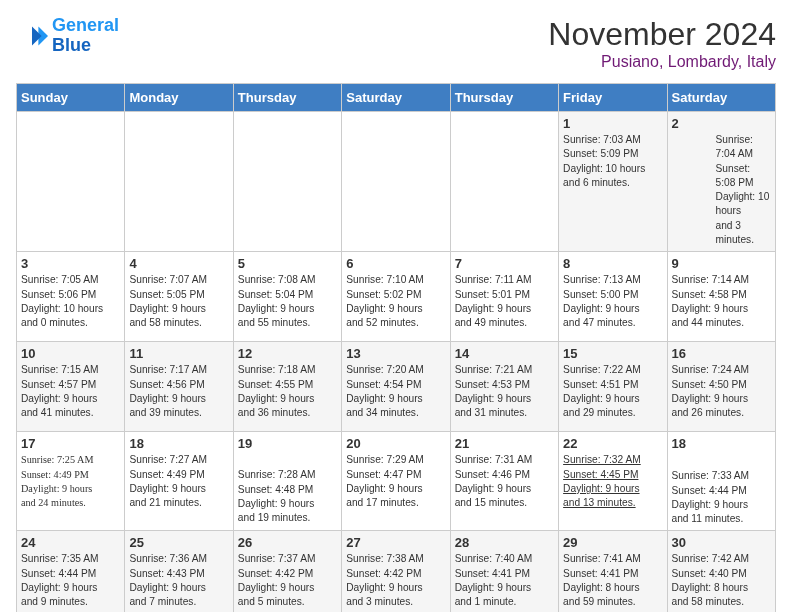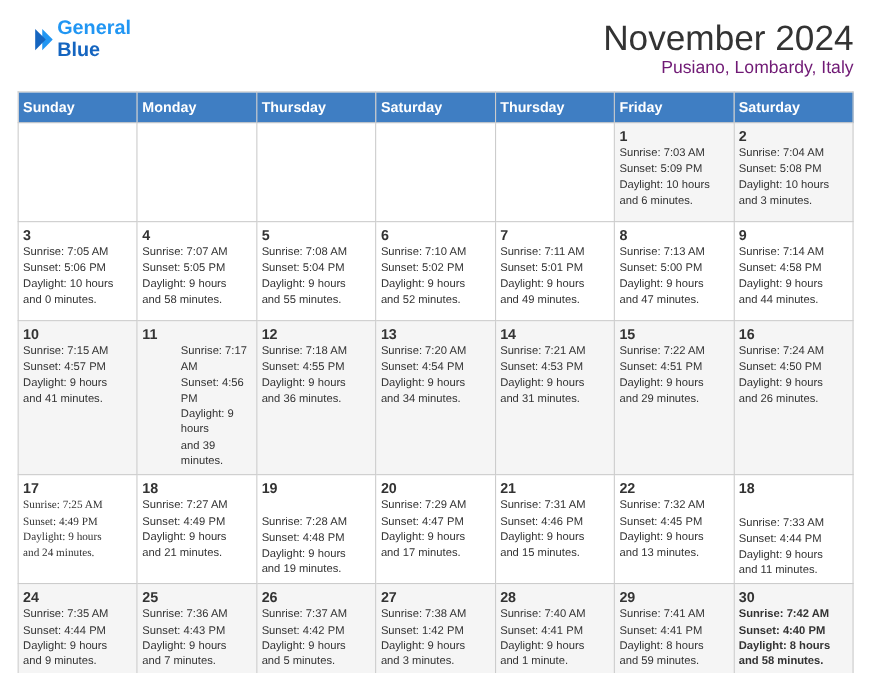--- a/index.html
+++ b/index.html
@@ -134,21 +134,21 @@
         <td class="empty-cell"></td>
         <td>
           <span class="day-num">1</span>
           <div class="day-detail" style="white-space: pre-line;">Sunrise: 7:03 AM
 Sunset: 5:09 PM
 Daylight: 10 hours
 and 6 minutes.</div>
         </td>
         <td>
           <span class="day-num">2</span>
-          <div class="day-detail" style="white-space: pre-line;">Sunrise: 7:04 AM
+          <div class="day-detail" style="white-space: pre-line; margin-left: 44px;">Sunrise: 7:04 AM
 Sunset: 5:08 PM
 Daylight: 10 hours
 and 3 minutes.</div>
         </td>
       </tr>
       <tr>
         <td>
           <span class="day-num">3</span>
           <div class="day-detail" style="white-space: pre-line;">Sunrise: 7:05 AM
 Sunset: 5:06 PM
@@ -201,21 +201,21 @@
       <tr>
         <td>
           <span class="day-num">10</span>
           <div class="day-detail" style="white-space: pre-line;">Sunrise: 7:15 AM
 Sunset: 4:57 PM
 Daylight: 9 hours
 and 41 minutes.</div>
         </td>
         <td>
           <span class="day-num">11</span>
-          <div class="day-detail" style="white-space: pre-line; margin-left: 35px;">Sunrise: 7:17 AM
+          <div class="day-detail" style="white-space: pre-line;">Sunrise: 7:17 AM
 Sunset: 4:56 PM
 Daylight: 9 hours
 and 39 minutes.</div>
         </td>
         <td>
           <span class="day-num">12</span>
           <div class="day-detail" style="white-space: pre-line;">Sunrise: 7:18 AM
 Sunset: 4:55 PM
 Daylight: 9 hours
 and 36 minutes.</div>
@@ -280,21 +280,21 @@
         </td>
         <td>
           <span class="day-num">21</span>
           <div class="day-detail" style="white-space: pre-line;">Sunrise: 7:31 AM
 Sunset: 4:46 PM
 Daylight: 9 hours
 and 15 minutes.</div>
         </td>
         <td>
           <span class="day-num">22</span>
-          <div class="day-detail" style="white-space: pre-line;">Sunrise: 7:32 AM
+          <div class="day-detail" style="white-space: pre-line; text-decoration: underline;">Sunrise: 7:32 AM
 Sunset: 4:45 PM
 Daylight: 9 hours
 and 13 minutes.</div>
         </td>
         <td>
           <span class="day-num">18</span>
           <div class="day-detail" style="white-space: pre-line; margin-top: 18px;">Sunrise: 7:33 AM
 Sunset: 4:44 PM
 Daylight: 9 hours
 and 11 minutes.</div>
@@ -318,40 +318,40 @@
         <td>
           <span class="day-num">26</span>
           <div class="day-detail" style="white-space: pre-line;">Sunrise: 7:37 AM
 Sunset: 4:42 PM
 Daylight: 9 hours
 and 5 minutes.</div>
         </td>
         <td>
           <span class="day-num">27</span>
           <div class="day-detail" style="white-space: pre-line;">Sunrise: 7:38 AM
-Sunset: 1:42 PM
+Sunset: 4:42 PM
 Daylight: 9 hours
 and 3 minutes.</div>
         </td>
         <td>
           <span class="day-num">28</span>
           <div class="day-detail" style="white-space: pre-line;">Sunrise: 7:40 AM
 Sunset: 4:41 PM
 Daylight: 9 hours
 and 1 minute.</div>
         </td>
         <td>
           <span class="day-num">29</span>
           <div class="day-detail" style="white-space: pre-line;">Sunrise: 7:41 AM
 Sunset: 4:41 PM
 Daylight: 8 hours
 and 59 minutes.</div>
         </td>
         <td>
           <span class="day-num">30</span>
-          <div class="day-detail" style="white-space: pre-line; font-weight: bold;">Sunrise: 7:42 AM
+          <div class="day-detail" style="white-space: pre-line;">Sunrise: 7:42 AM
 Sunset: 4:40 PM
 Daylight: 8 hours
 and 58 minutes.</div>
         </td>
       </tr>
     </tbody>
 </table>
 
 </body></html>

